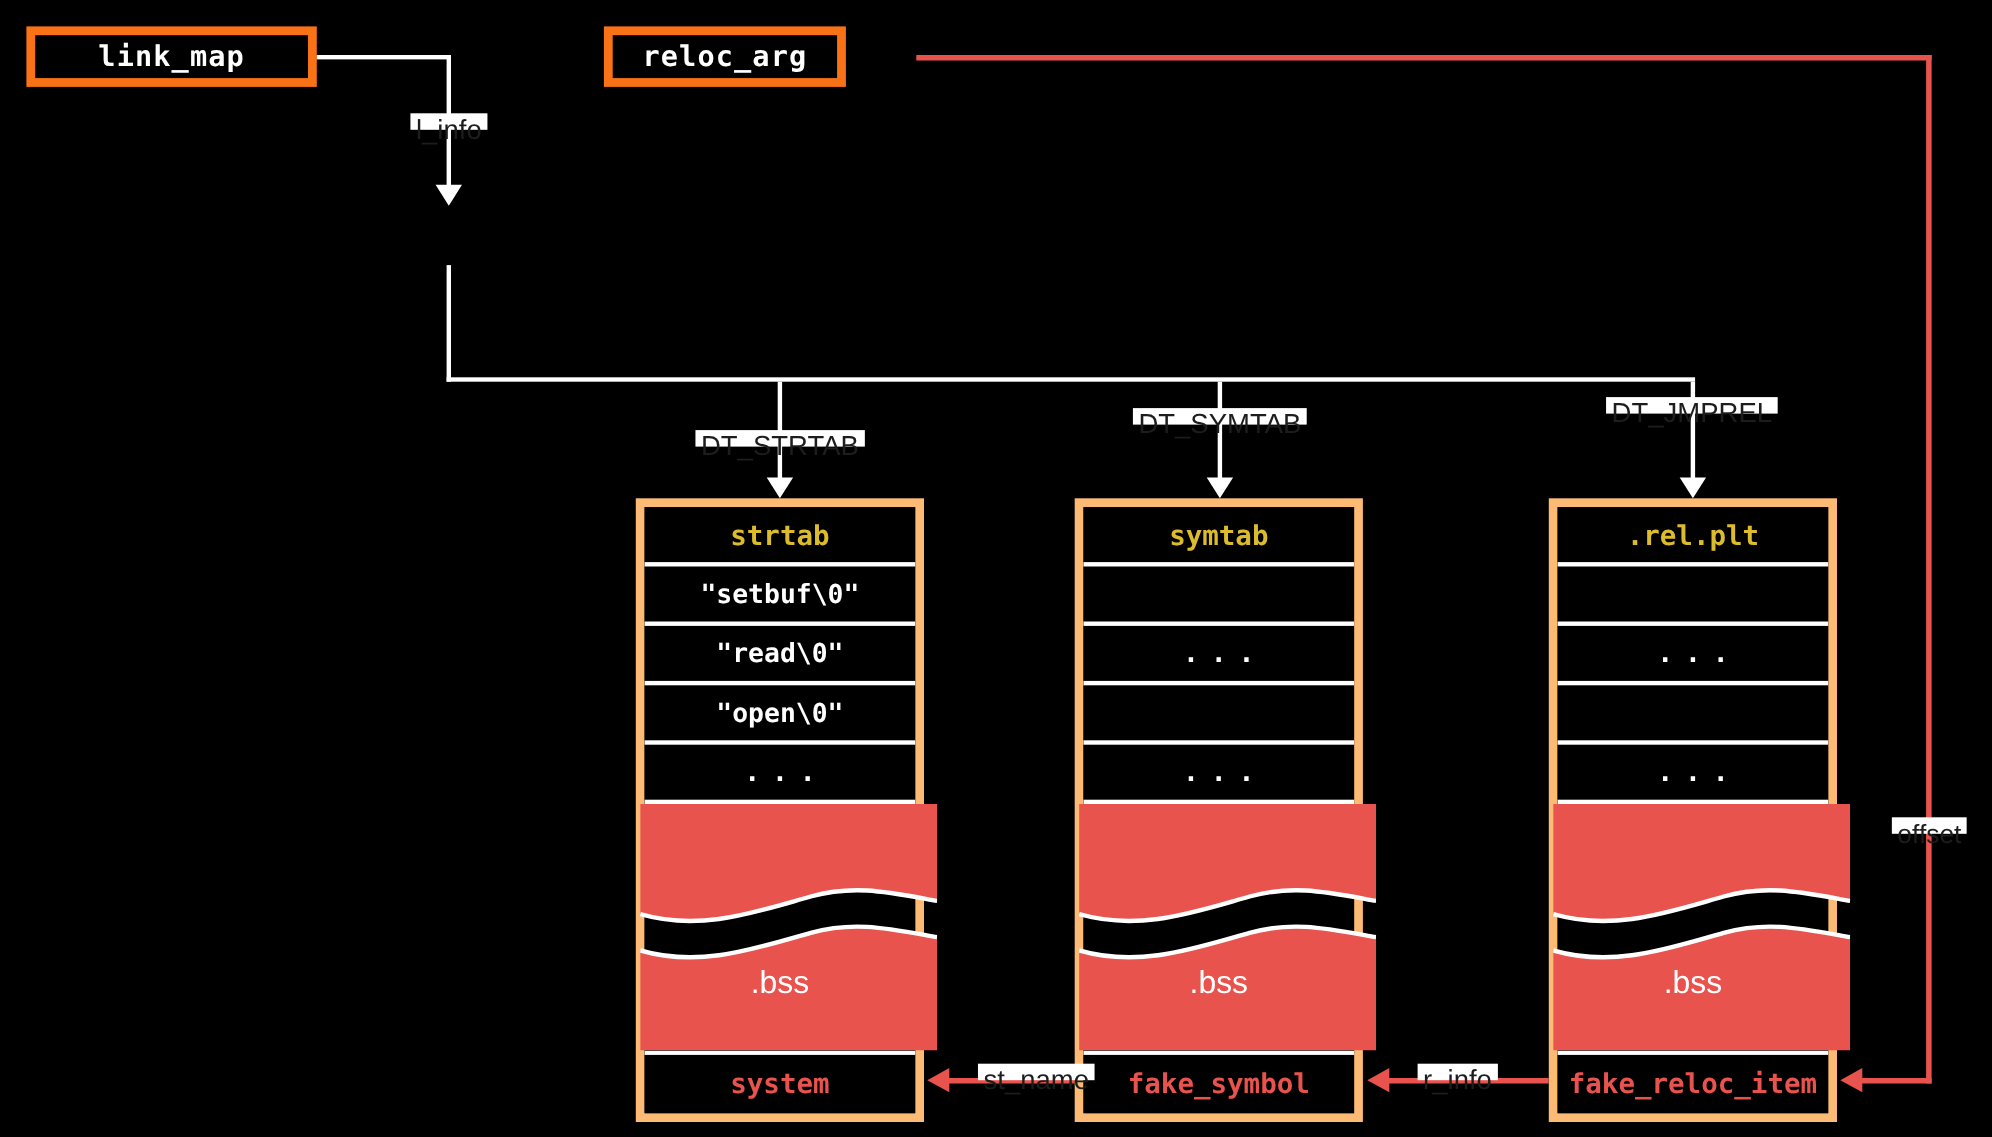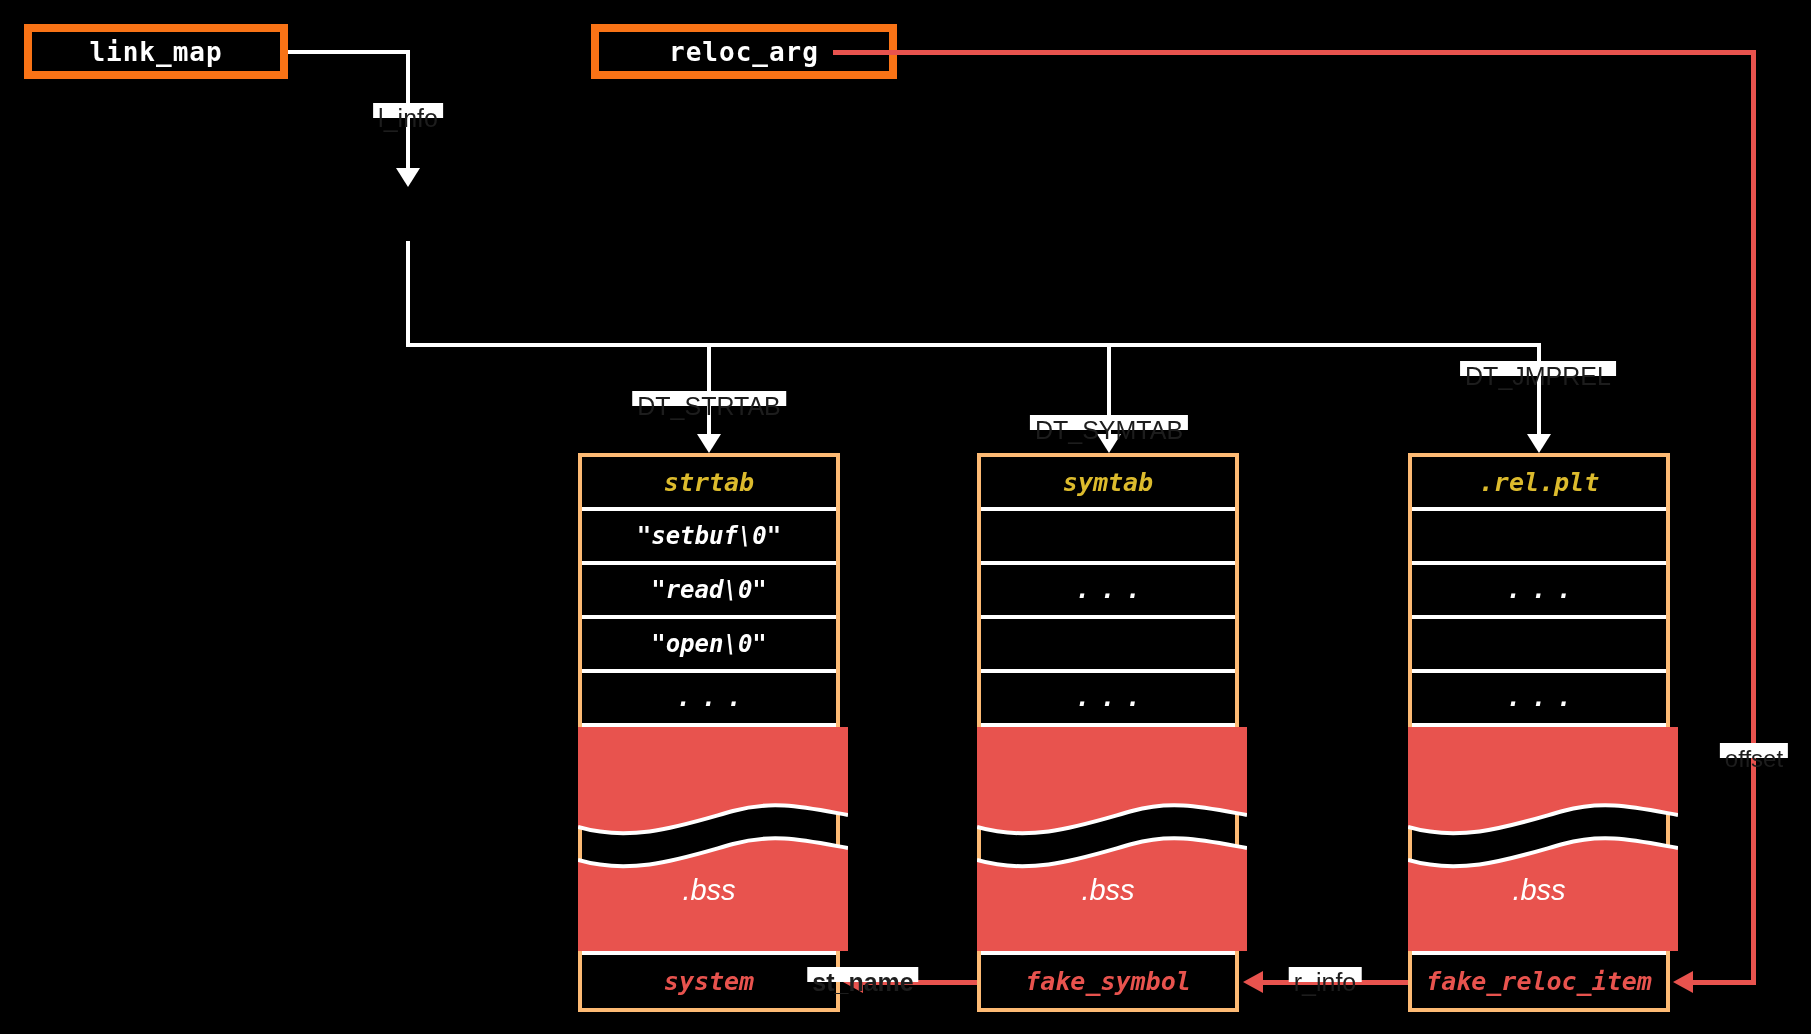--- a/index.html
+++ b/index.html
@@ -51,25 +51,24 @@
     height:15px;
     padding:0 5px;
     white-space:nowrap;
     z-index:6;
   }
   
   .table{
     position:absolute;
     top:453px;
     width:262px;
-    border:4px solid #fdba74;
+    border:8px solid #fdba74;
     box-sizing:border-box;
     background:#000;
     z-index:4;
-    font-style:italic;
   }
   .cell{
     height:50px;
     background:#000;
     display:flex;align-items:center;justify-content:center;
     color:#fff;
     font-size:24px;font-weight:700;
     font-family:"DejaVu Sans Mono", monospace;
     border-top:4px solid #fff;
     box-sizing:content-box;
@@ -97,58 +96,58 @@
 </style>
 </head>
 <body>
 
 <div id="canvas">
 
   <div class="node" style="left:24px;top:24px;width:264px;height:55px;">
     <span>link_map</span>
   </div>
 
-  <div class="node" style="left:591px;top:24px;width:306px;height:55px;">
+  <div class="node" style="left:549px;top:24px;width:220px;height:55px;">
     <span>reloc_arg</span>
   </div>
 
 
   <div class="wline" style="left:288px;top:50px;width:122px;height:4px;"></div>
   <div class="wline" style="left:406px;top:50px;width:4px;height:120px;"></div>
   <div class="arrow-down" style="left:396px;top:168px;"></div>
   <div class="chip" style="left:408px;top:103px;">l_info</div>
 
   <div class="wline" style="left:406px;top:241px;width:4px;height:106px;"></div>
   <div class="wline" style="left:406px;top:343px;width:1135px;height:4px;"></div>
 
   <div class="wline" style="left:707px;top:347px;width:4px;height:88px;"></div>
   <div class="arrow-down" style="left:697px;top:434px;"></div>
   <div class="chip" style="left:709px;top:391px;">DT_STRTAB</div>
 
   <div class="wline" style="left:1107px;top:347px;width:4px;height:88px;"></div>
   <div class="arrow-down" style="left:1097px;top:434px;"></div>
-  <div class="chip" style="left:1109px;top:371px;margin-top:44px;">DT_SYMTAB</div>
+  <div class="chip" style="left:1109px;top:371px;">DT_SYMTAB</div>
 
   <div class="wline" style="left:1537px;top:347px;width:4px;height:88px;"></div>
   <div class="arrow-down" style="left:1527px;top:434px;"></div>
   <div class="chip" style="left:1538px;top:361px;">DT_JMPREL</div>
 
   <div class="rline" style="left:833px;top:50px;width:923px;height:5px;"></div>
   <div class="rline" style="left:1751px;top:50px;width:5px;height:935px;"></div>
   <div class="chip" style="left:1754px;top:743px;font-size:24px;">offset</div>
   <div class="rline" style="left:1692px;top:980px;width:64px;height:5px;"></div>
   <div class="arrow-left-red" style="left:1673px;top:971px;"></div>
 
   <div class="rline" style="left:1262px;top:980px;width:146px;height:5px;"></div>
   <div class="arrow-left-red" style="left:1243px;top:971px;"></div>
   <div class="chip" style="left:1325px;top:967px;">r_info</div>
 
   <div class="rline" style="left:862px;top:980px;width:115px;height:5px;"></div>
   <div class="arrow-left-red" style="left:843px;top:971px;"></div>
-  <div class="chip" style="left:863px;top:967px;font-weight:bold;">st_name</div>
+  <div class="chip" style="left:942px;top:967px;">st_name</div>
 
   <div class="table" style="left:578px;">
     <div class="cell header">strtab</div>
     <div class="cell">"setbuf\0"</div>
     <div class="cell">"read\0"</div>
     <div class="cell">"open\0"</div>
     <div class="cell dots">...</div>
     <div class="red-region">
       <svg width="270" height="224" viewBox="0 0 270 224" preserveAspectRatio="none">
         <path d="M0,0 L0,100 C55,116 105,98 155,84 C195,73 225,80 270,88 L270,0 Z" fill="#e8534e"></path>

